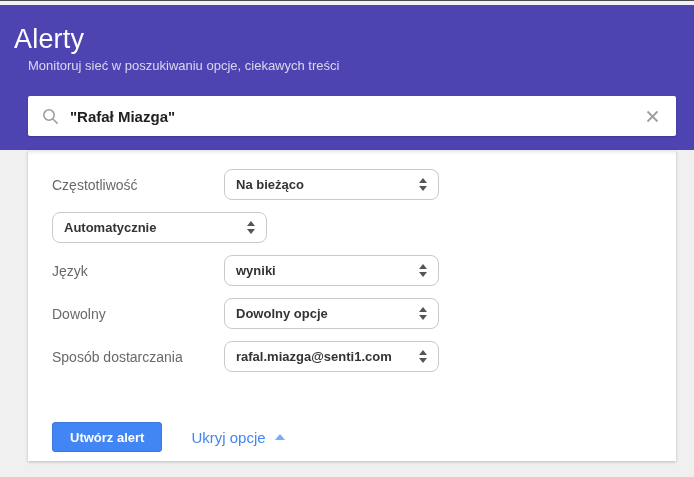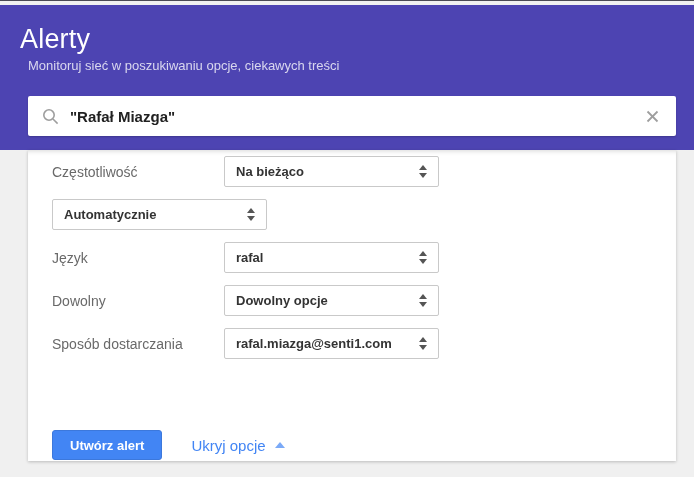--- a/index.html
+++ b/index.html
@@ -12,21 +12,21 @@
 
   
   .top-strip { height:5px; background:#f1f1f1; border-top:1px solid #4b4a55; }
 
   
   .app-header {
     position:absolute; left:0; top:5px; width:694px; height:145px;
     background:var(--accent_purple,#4d44b2);
   }
   .page-title {
-    position:absolute; left:20px; top:19px;
+    position:absolute; left:14px; top:19px;
     color:#ffffff; font-size:27px; font-weight:300; letter-spacing:0.2px;
   }
   .page-subtitle {
     position:absolute; left:28px; top:53px;
     color:rgba(255,255,255,0.78); font-size:13px;
   }
 
   
   .search-bar {
     position:absolute; left:28px; top:96px; width:648px; height:40px;
@@ -44,35 +44,35 @@
     flex:0 0 auto; width:20px; height:20px; border:none; background:transparent;
     cursor:pointer; display:flex; align-items:center; justify-content:center; padding:0;
   }
 
   
   .options-card {
     position:absolute; left:28px; top:150px; width:648px; height:311px;
     background:#ffffff;
     box-shadow:0 1px 3px rgba(0,0,0,0.22), inset 0 5px 5px -4px rgba(0,0,0,0.16);
   }
-  .rows { }
+  .rows { padding-top:13px; }
   .option-row { height:43px; display:flex; align-items:center; padding-left:24px; }
   .option-label { flex:0 0 172px; font-size:14px; color:#696969; }
   .option-select {
     width:215px; height:31px; background:#fff;
-    border:1px solid #c9c9c9; border-radius:2px;
+    border:1px solid #c9c9c9; border-radius:8px;
     display:flex; align-items:center; padding:0 11px; cursor:pointer;
   }
   .option-value { font-size:13px; font-weight:bold; color:#333; white-space:nowrap; }
   .spinner { margin-left:auto; display:flex; flex-direction:column; align-items:center; }
   .spinner .up    { width:0; height:0; border-left:4px solid transparent; border-right:4px solid transparent; border-bottom:5px solid #555; }
   .spinner .down  { width:0; height:0; border-left:4px solid transparent; border-right:4px solid transparent; border-top:5px solid #555; margin-top:3px; }
 
   
-  .actions { position:absolute; left:24px; top:280px; display:flex; }
+  .actions { position:absolute; left:24px; top:272px; display:flex; }
   .create-alert-button {
     height:30px; padding:0 17px; border:1px solid #3c78dc; border-radius:3px;
     background:var(--button_blue,#4285f4); color:#ffffff;
     font-family:inherit; font-size:13px; font-weight:bold; cursor:pointer;
   }
   .hide-options-link {
     margin-left:29px; color:var(--link_blue,#4285f4);
     font-size:15px; font-weight:400; text-decoration:none; cursor:pointer;
     display:flex; align-items:center;
   }
@@ -127,21 +127,21 @@
           <span class="spinner">
               <span class="up"></span>
               <span class="down"></span>
             </span>
         </div>
       </div>
 
       <div class="option-row">
         <div class="option-label">Język</div>
         <div class="option-select">
-          <span class="option-value">rafal</span>
+          <span class="option-value">wyniki</span>
           <span class="spinner">
               <span class="up"></span>
               <span class="down"></span>
             </span>
         </div>
       </div>
 
       <div class="option-row">
         <div class="option-label">Dowolny</div>
         <div class="option-select">

